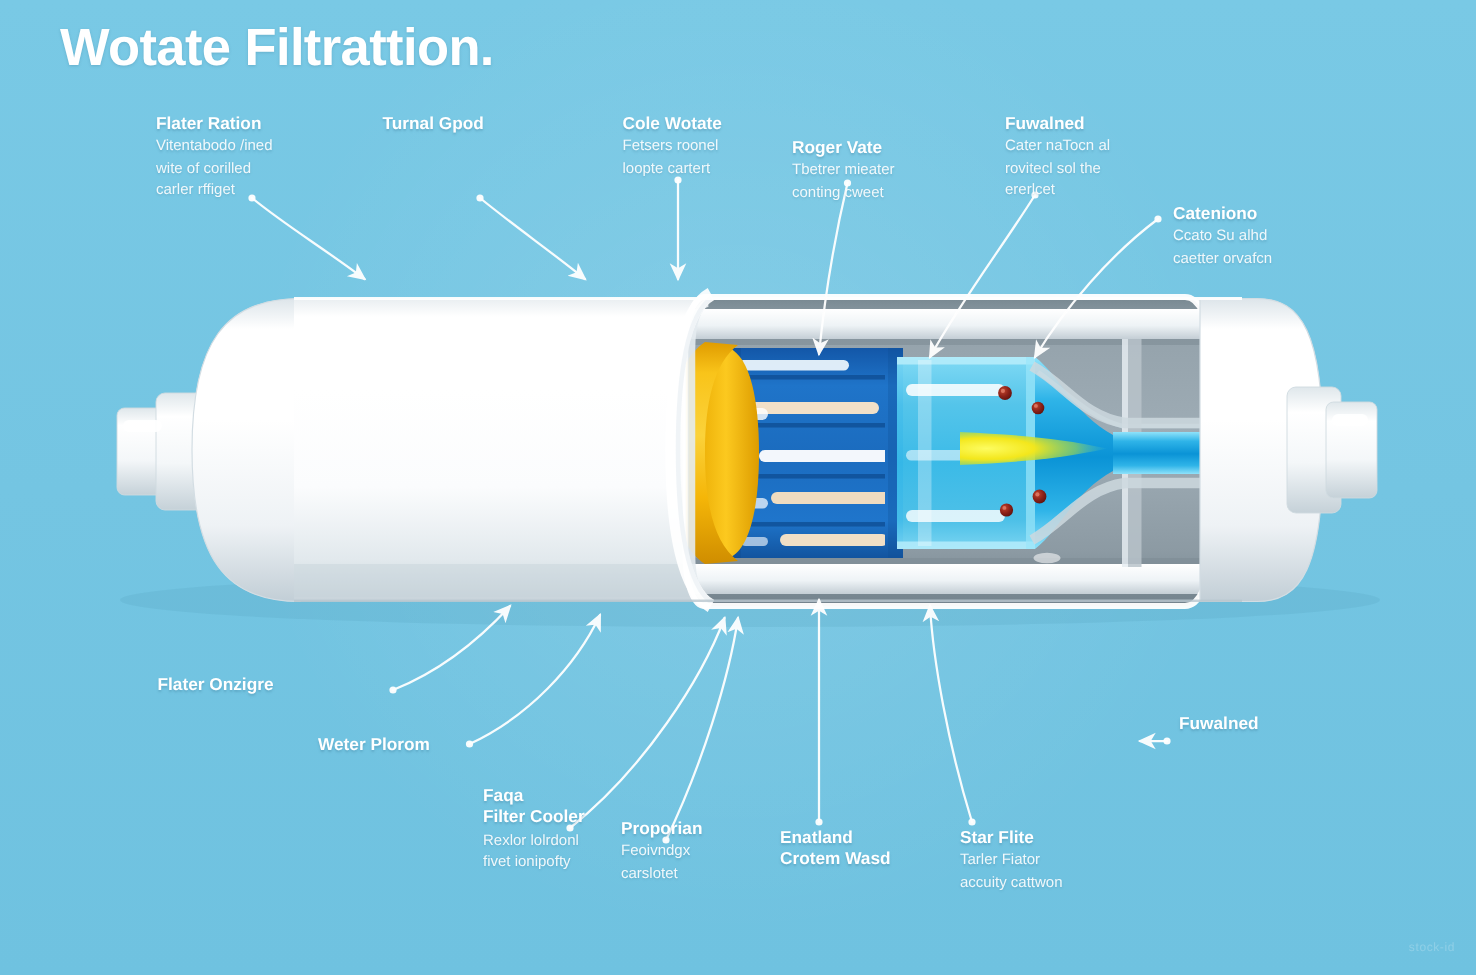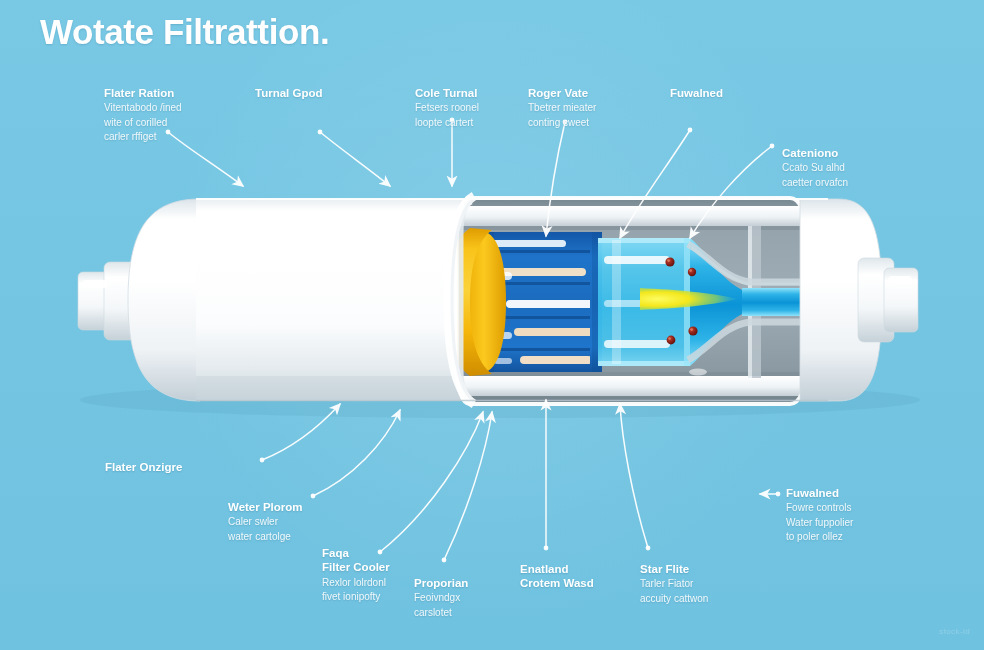--- a/index.html
+++ b/index.html
@@ -47,21 +47,20 @@
     width: 984px;
     height: 650px;
     overflow: visible;
   }
   #leader-layer { pointer-events: none; }
 
   
   .callout {
     position: absolute;
     color: #ffffff;
-    margin-top: 10px;
   }
   .callout .c-title {
     font-size: 11.5px;
     font-weight: bold;
     line-height: 1.25;
     color: #ffffff;
     text-shadow: 0 1px 1.5px rgba(60,120,150,0.35);
     white-space: nowrap;
   }
   .callout .c-body {
@@ -408,57 +407,56 @@
 
   <div id="callout-host">
       <div class="callout" style="left: 104px; top: 76px;">
         <div class="c-title">Flater Ration</div>
         <div class="c-body">Vitentabodo /ined<br>wite of corilled<br>carler rffiget</div>
       </div>
       <div class="callout" style="left: 255px; top: 76px;">
         <div class="c-title">Turnal Gpod</div>
       </div>
       <div class="callout" style="left: 415px; top: 76px;">
-        <div class="c-title">Cole Turnal</div>
+        <div class="c-title">Cole Wotate</div>
         <div class="c-body">Fetsers roonel<br>loopte cartert</div>
       </div>
-      <div class="callout" style="left: 528px; top: 76px;">
+      <div class="callout" style="left: 528px; top: 92px;">
         <div class="c-title">Roger Vate</div>
         <div class="c-body">Tbetrer mieater<br>conting cweet</div>
       </div>
       <div class="callout" style="left: 670px; top: 76px;">
         <div class="c-title">Fuwalned</div>
+        <div class="c-body">Cater naTocn al<br>rovitecl sol the<br>ererlcet</div>
       </div>
       <div class="callout" style="left: 782px; top: 136px;">
         <div class="c-title">Cateniono</div>
         <div class="c-body">Ccato Su alhd<br>caetter orvafcn</div>
       </div>
       <div class="callout" style="left: 105px; top: 450px;">
         <div class="c-title">Flater Onzigre</div>
       </div>
-      <div class="callout" style="left: 228px; top: 490px;">
+      <div class="callout" style="left: 212px; top: 490px;">
         <div class="c-title">Weter Plorom</div>
-        <div class="c-body">Caler swler<br>water cartolge</div>
-      </div>
-      <div class="callout" style="left: 322px; top: 536px;">
+      </div>
+      <div class="callout" style="left: 322px; top: 524px;">
         <div class="c-title">Faqa<br>Filter Cooler</div>
         <div class="c-body">Rexlor lolrdonl<br>fivet ionipofty</div>
       </div>
-      <div class="callout" style="left: 414px; top: 566px;">
+      <div class="callout" style="left: 414px; top: 546px;">
         <div class="c-title">Proporian</div>
         <div class="c-body">Feoivndgx<br>carslotet</div>
       </div>
       <div class="callout" style="left: 520px; top: 552px;">
         <div class="c-title">Enatland<br>Crotem Wasd</div>
       </div>
       <div class="callout" style="left: 640px; top: 552px;">
         <div class="c-title">Star Flite</div>
         <div class="c-body">Tarler Fiator<br>accuity cattwon</div>
       </div>
       <div class="callout" style="left: 786px; top: 476px;">
         <div class="c-title">Fuwalned</div>
-        <div class="c-body">Fowre controls<br>Water fuppolier<br>to poler ollez</div>
       </div>
     </div>
 
   <div id="watermark">stock-id</div>
 
 </div>
 
 </body></html>

